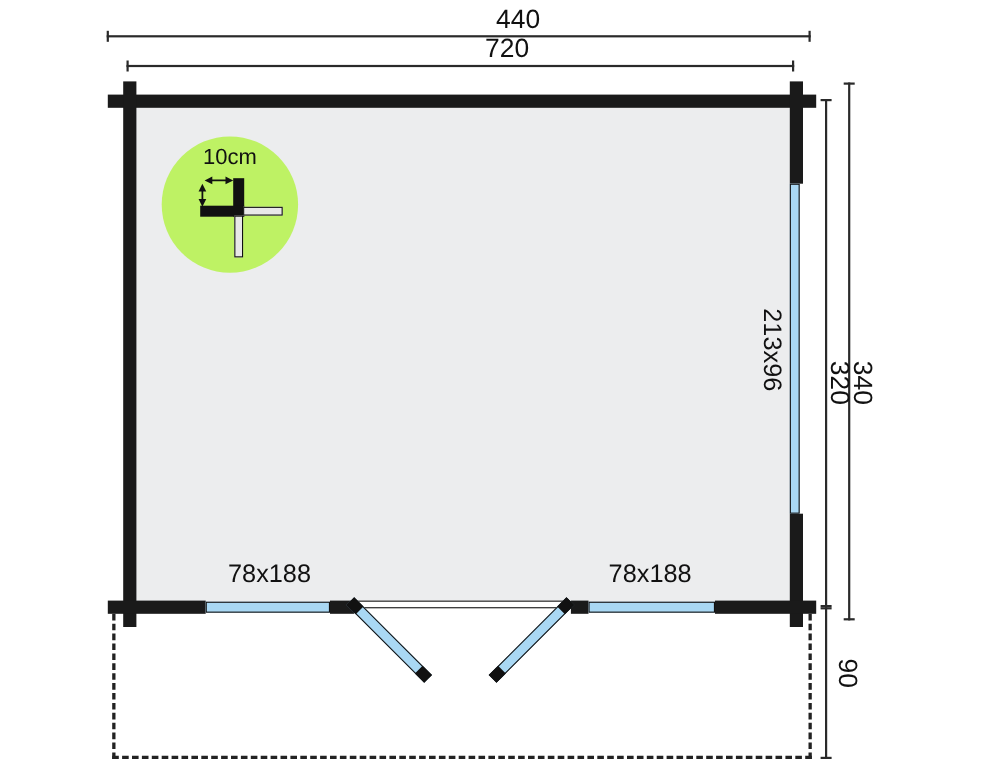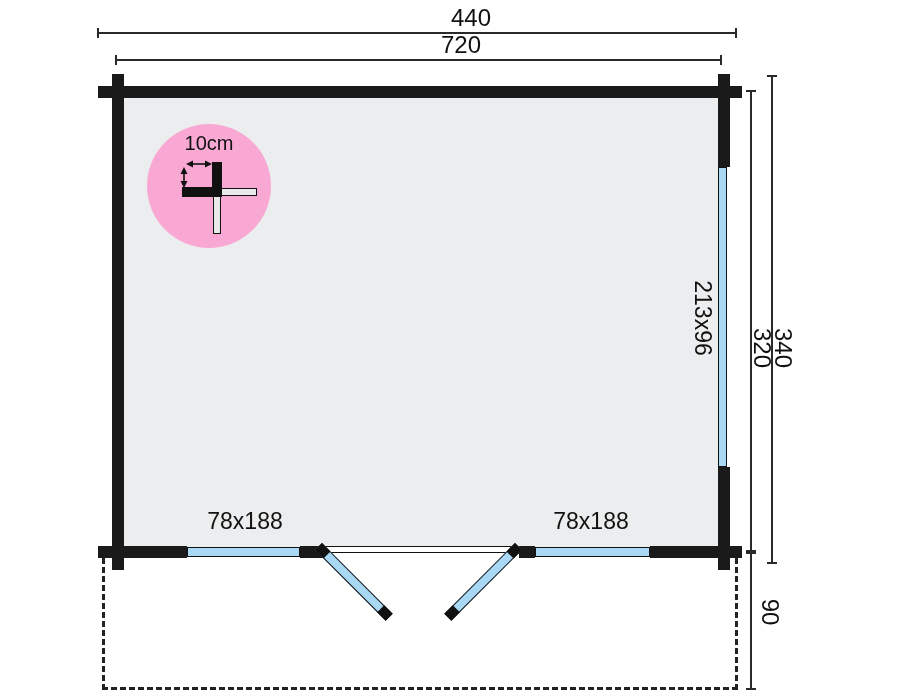--- a/index.html
+++ b/index.html
@@ -19,21 +19,21 @@
   
   .dim-h{height:2px;background:var(--line,#2A2A2A);}
   .dim-v{width:2px;background:var(--line,#2A2A2A);}
   .tick-v{position:absolute;width:2px;height:10px;top:-4px;background:var(--line,#2A2A2A);}
   .tick-h{position:absolute;width:10px;height:2px;left:-4px;background:var(--line,#2A2A2A);}
   
   .dim-label{font-size:24px;line-height:26px;text-align:center;white-space:nowrap;}
   .open-label{font-size:23px;line-height:26px;text-align:center;white-space:nowrap;}
   .rot90{transform:rotate(90deg);}
   
-  .detail-circle{width:124px;height:124px;border-radius:50%;background:#f9a8d4;}
+  .detail-circle{width:124px;height:124px;border-radius:50%;background:#bef264;}
   .detail-label{font-size:20px;line-height:22px;text-align:center;width:100%;}
   .bar-solid{background:#111;}
   .bar-outline{background:#E8E8E8;border:1.5px solid #111;box-sizing:border-box;}
 </style>
 </head>
 <body>
 
 <div id="canvas">
 
   <div class="abs floor" style="left:115px;top:90px;width:612px;height:462px;"></div>

